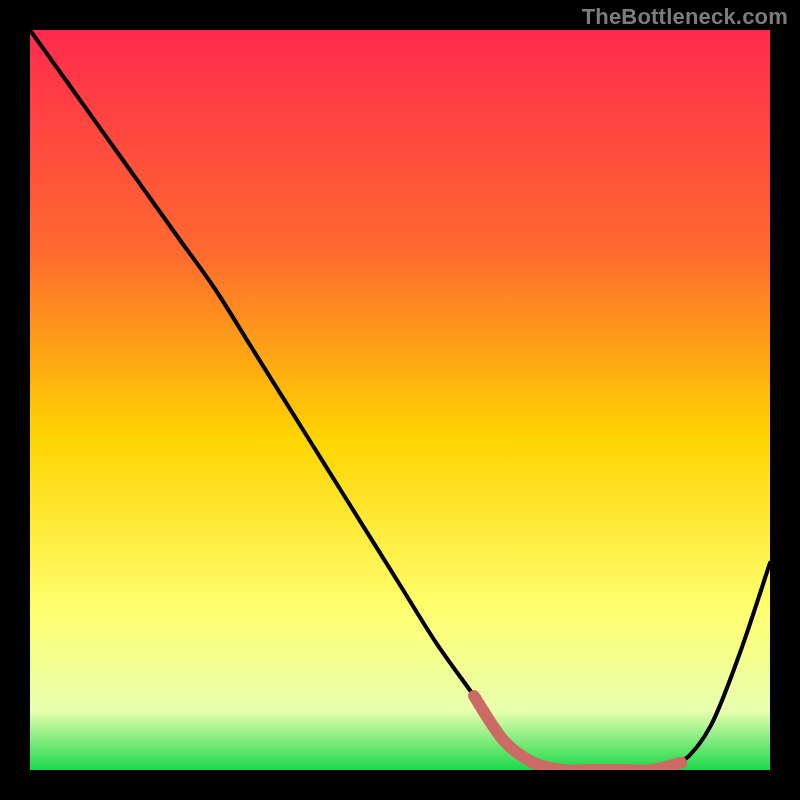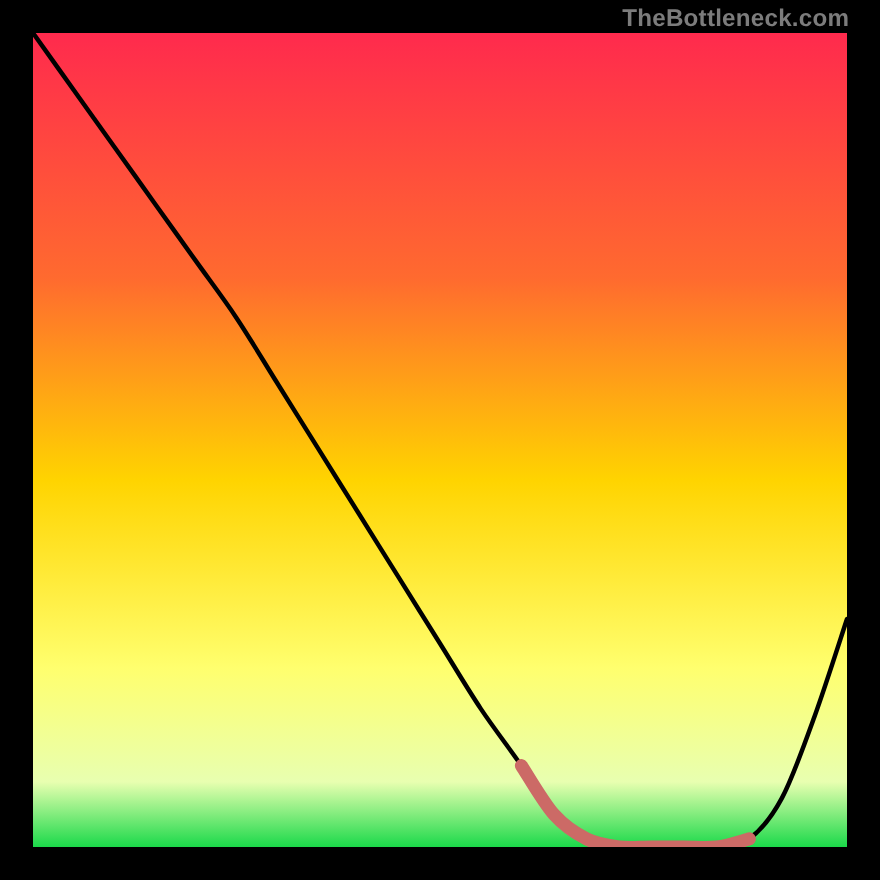--- a/index.html
+++ b/index.html
@@ -12,21 +12,21 @@
   }
   .frame {
     position: relative;
     width: 800px;
     height: 800px;
     background: #000;
   }
   .watermark {
     position: absolute;
     top: 4px;
-    right: 28px;
+    right: 12px;
     font-family: Arial, Helvetica, sans-serif;
     font-size: 22px;
     font-weight: 600;
     color: #7c7c7c;
     letter-spacing: 0.2px;
   }
   svg.plot {
     position: absolute;
     left: 30px;
     top: 30px;

